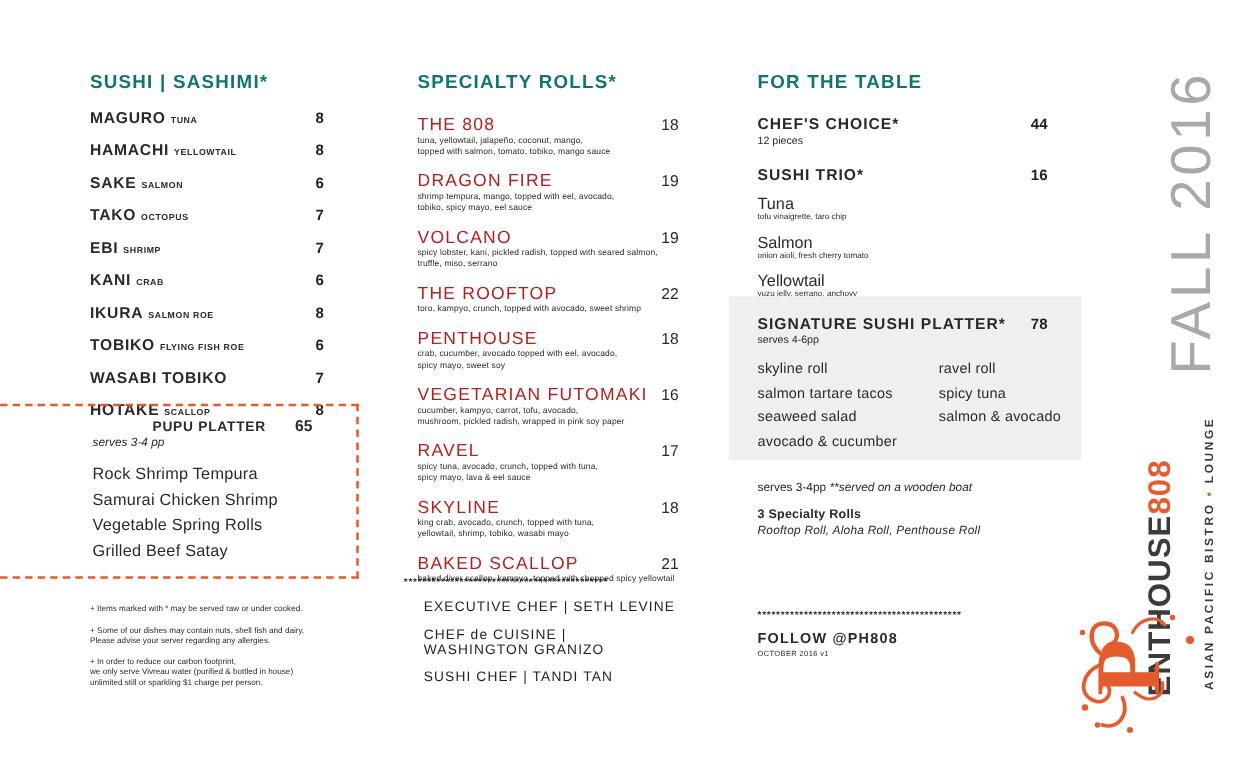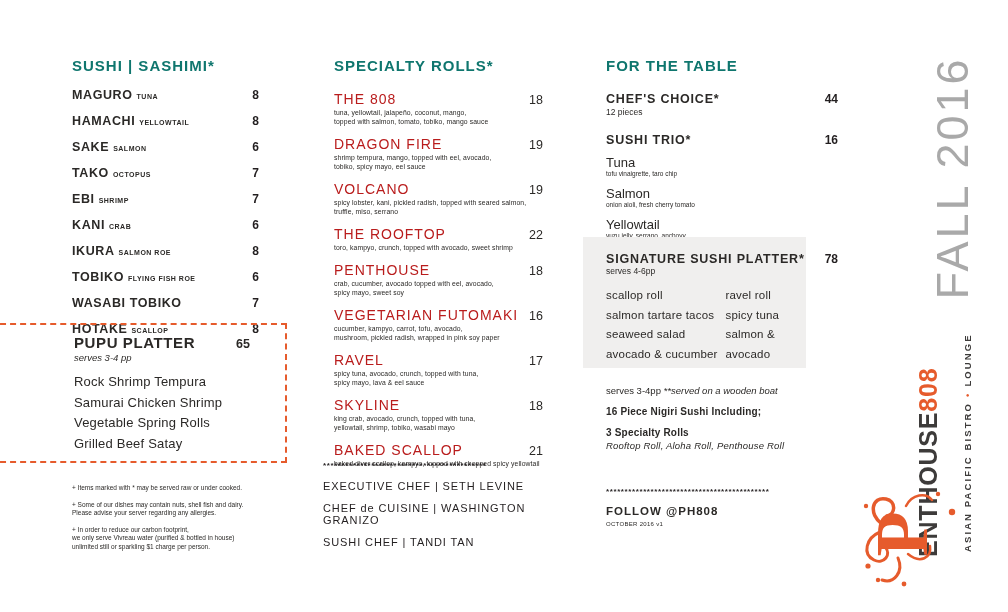--- a/index.html
+++ b/index.html
@@ -22,54 +22,54 @@
   .s-row { display:flex; justify-content:space-between; align-items:baseline; margin-bottom:9px; line-height:14px; }
   .s-name { font-size:12.5px; font-weight:700; letter-spacing:0.6px; }
   .s-sub { font-size:7px; font-weight:700; letter-spacing:0.5px; margin-left:4px; }
 
   
   .pupu-box {
     left:-10px; top:323px; width:297px; height:140px;
     border:2px dashed #e65b2c; padding:9px 0 0 82px;
   }
   .pupu-title-row { display:flex; justify-content:space-between; width:176px; align-items:baseline; }
-  .pupu-title { font-size:15px; font-weight:700; letter-spacing:0.6px; }
+  .pupu-title { font-size:11px; font-weight:700; letter-spacing:0.6px;margin-left:48px; }
   .pupu-price { font-size:12.5px; font-weight:700; }
   .pupu-serves { font-size:9.5px; font-style:italic; margin-top:1px; margin-bottom:9px; }
   .pupu-item { font-size:13px; line-height:20.5px; letter-spacing:0.2px; }
 
   
   .footnotes { left:72px; top:484px; width:212px; }
   .footnote { font-size:6.5px; line-height:8.5px; margin-bottom:8px; color:#2b2927; }
 
   
   .col-specialty { left:334px; top:57px; width:209px; }
   .col-specialty .heading { margin-bottom:17px; }
   .sp-item { margin-bottom:10px; }
   .sp-title-row { display:flex; justify-content:space-between; align-items:baseline; }
   .sp-name { font-size:14px; font-weight:400; letter-spacing:1px; color:#b91c1c; }
   .sp-price { font-size:12.5px; font-weight:400; }
   .sp-desc { font-size:6.8px; line-height:9px; margin-top:1px; letter-spacing:0.1px; }
 
   .chef-block { left:323px; top:461px; width:218px; }
   .divider { font-size:8px; font-weight:700; letter-spacing:0.6px; color:#231f20; }
-  .chef-line { font-size:11px; letter-spacing:0.9px; margin-top:10px; color:#231f20; }
+  .chef-line { font-size:11px; letter-spacing:0.9px; margin-top:10px; color:#231f20;margin-left:16px; }
 
   
   .col-table { left:606px; top:57px; width:232px; }
   .col-table .heading { margin-bottom:18px; }
   .t-row { display:flex; justify-content:space-between; align-items:baseline; }
   .t-name { font-size:12.5px; font-weight:700; letter-spacing:0.8px; }
   .t-sub { font-size:8.5px; margin-top:1px; }
   .trio { margin-top:16px; }
   .trio-item-name { font-size:13px; margin-top:8px; }
   .trio-item-desc { font-size:6.5px; line-height:8px; }
 
   .platter-box {
-    left:583px; top:237px; width:223px; height:131px;
+    left:583px; top:237px; width:282px; height:131px;
     background:#f0efee; padding:15px 0 0 23px;
   }
   .platter-title-row { display:flex; justify-content:space-between; width:232px; align-items:baseline; }
   .platter-serves { font-size:8.5px; margin-bottom:10px; }
   .platter-cols { display:flex; }
   .platter-col-left { width:145px; }
   .platter-item { font-size:11.5px; line-height:19.5px; letter-spacing:0.2px; }
 
   .boat-block { left:606px; top:384px; width:232px; }
   .boat-serves { font-size:9.5px; margin-top:1px; }
@@ -287,36 +287,35 @@
 </div>
 
 <div class="abs platter-box">
   <div class="platter-title-row">
     <span class="t-name">SIGNATURE SUSHI PLATTER*</span>
     <span class="price">78</span>
   </div>
   <div class="platter-serves">serves 4-6pp</div>
   <div class="platter-cols">
     <div class="platter-col-left">
-      <div class="platter-item">scallop roll</div>
+      <div class="platter-item">skyline roll</div>
       <div class="platter-item">salmon tartare tacos</div>
       <div class="platter-item">seaweed salad</div>
       <div class="platter-item">avocado &amp; cucumber</div>
     </div>
     <div>
       <div class="platter-item">ravel roll</div>
       <div class="platter-item">spicy tuna</div>
       <div class="platter-item">salmon &amp; avocado</div>
     </div>
   </div>
 </div>
 
 <div class="abs boat-block">
   <div class="boat-serves"><span>serves 3-4pp </span><span class="boat-note">**served on a wooden boat</span></div>
-  <div class="boat-label">16 Piece Nigiri Sushi Including;</div>
   <div class="boat-label">3 Specialty Rolls</div>
   <div class="boat-list">Rooftop Roll, Aloha Roll, Penthouse Roll</div>
 </div>
 
 <div class="abs follow-block">
   <div class="divider">********************************************</div>
   <div class="follow">FOLLOW @PH808</div>
   <div class="version">OCTOBER 2016 v1</div>
 </div>
 

